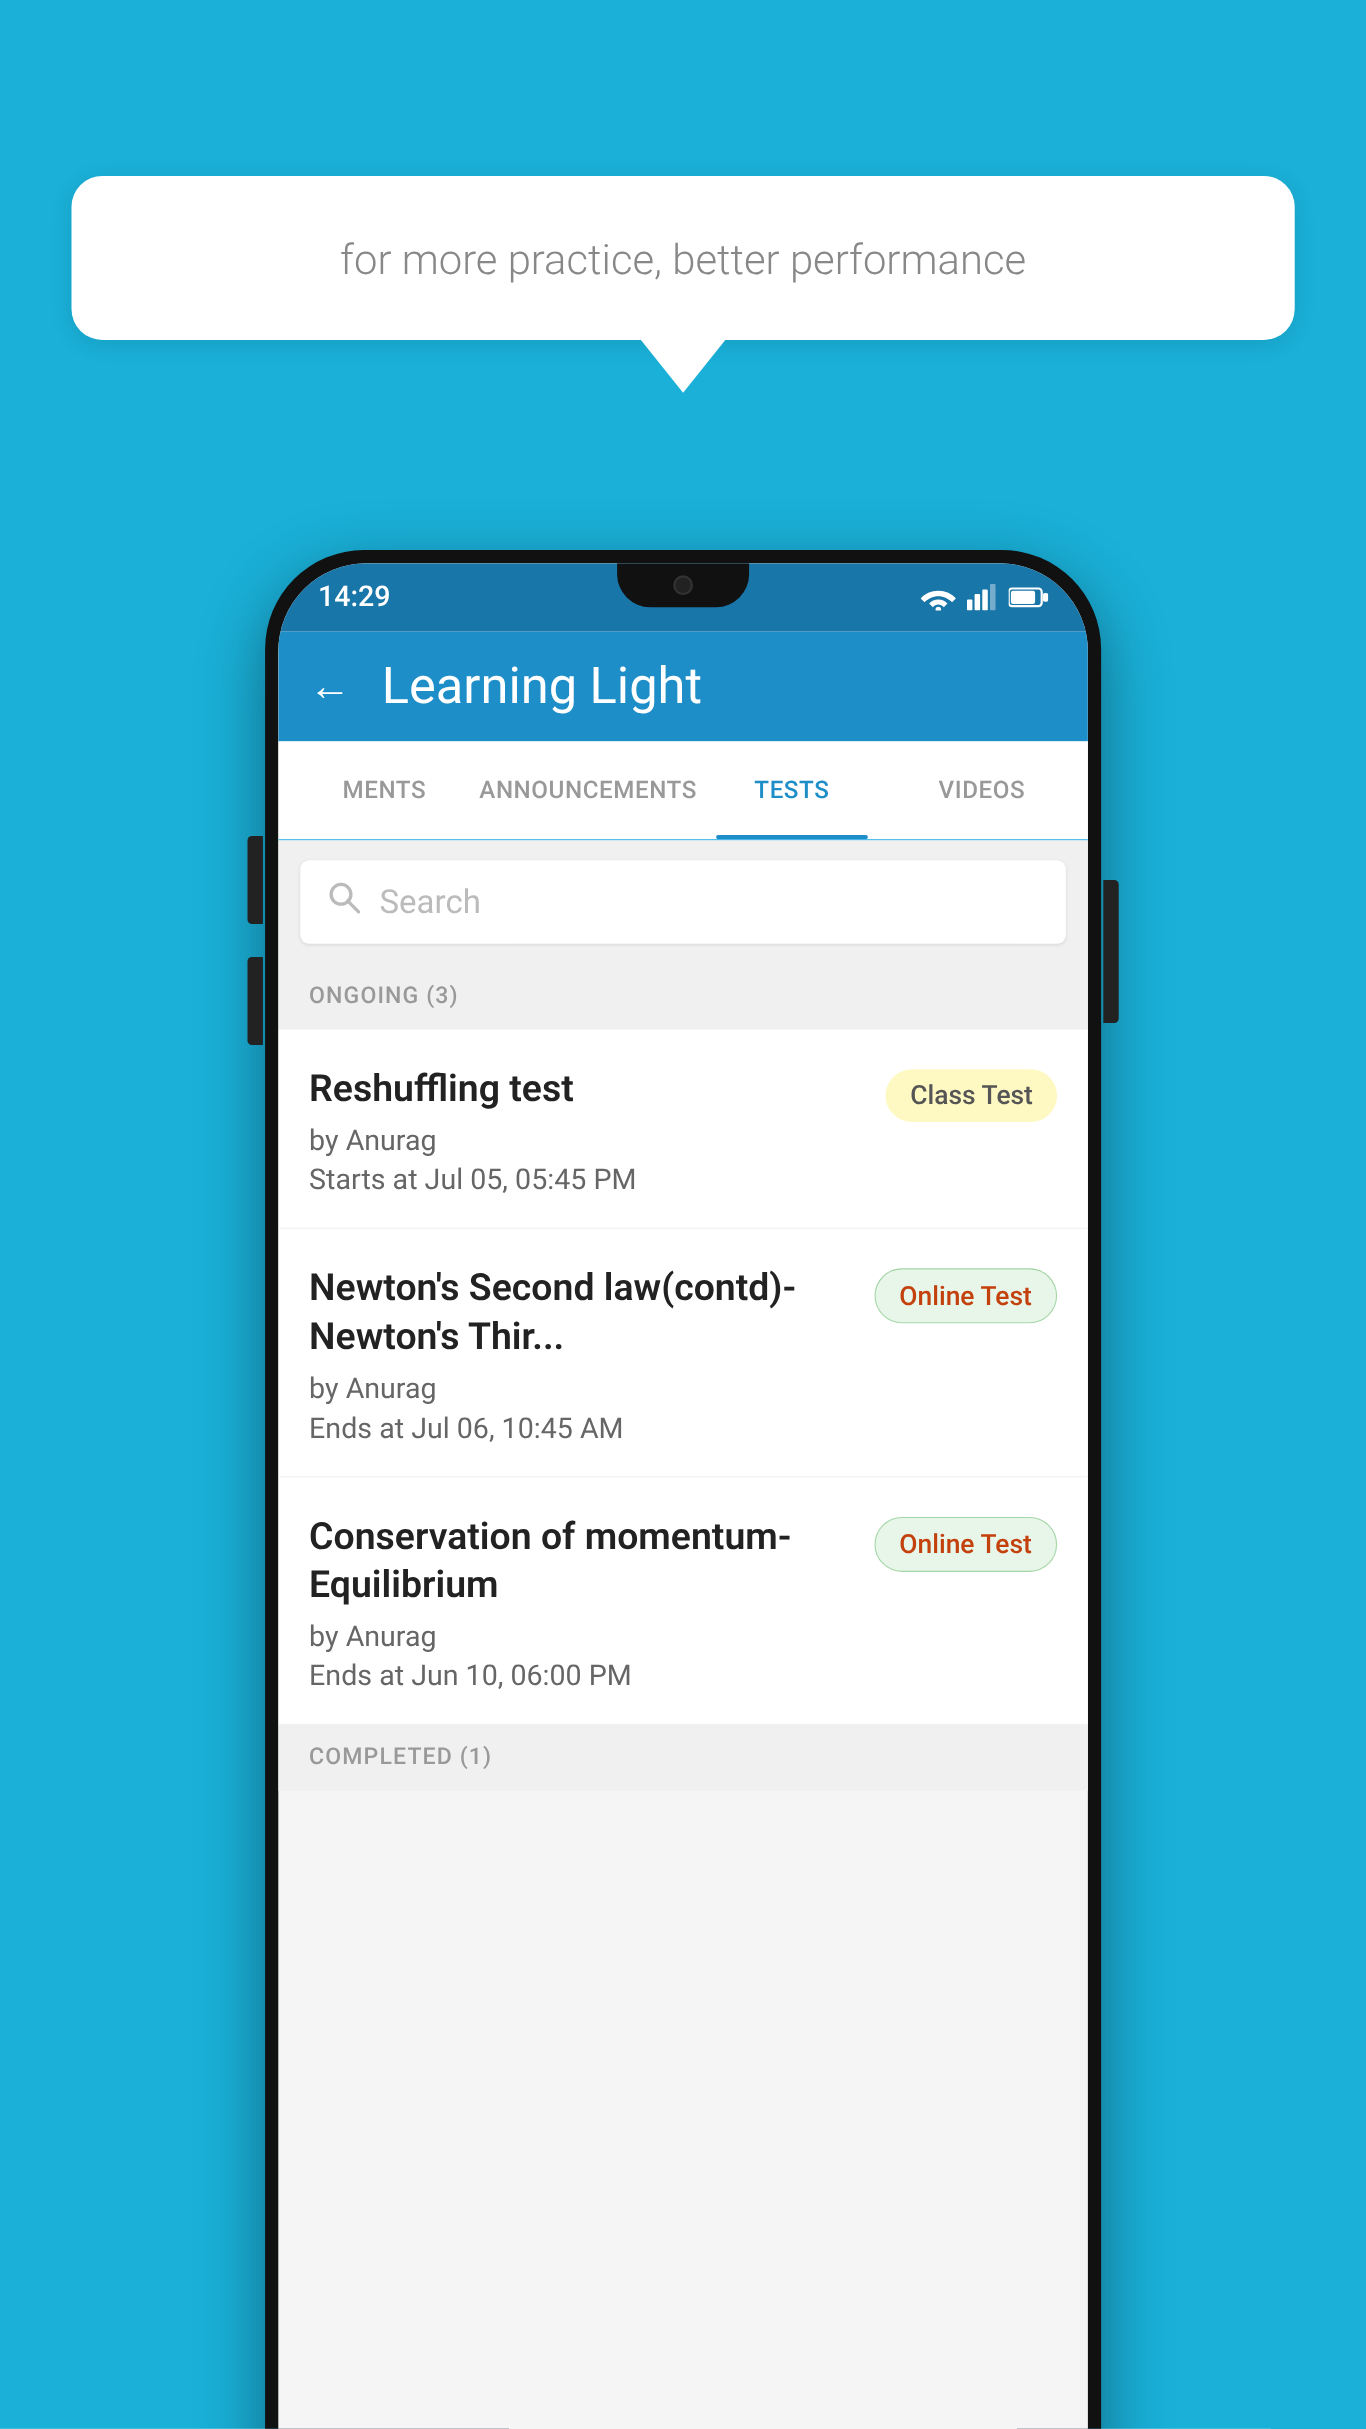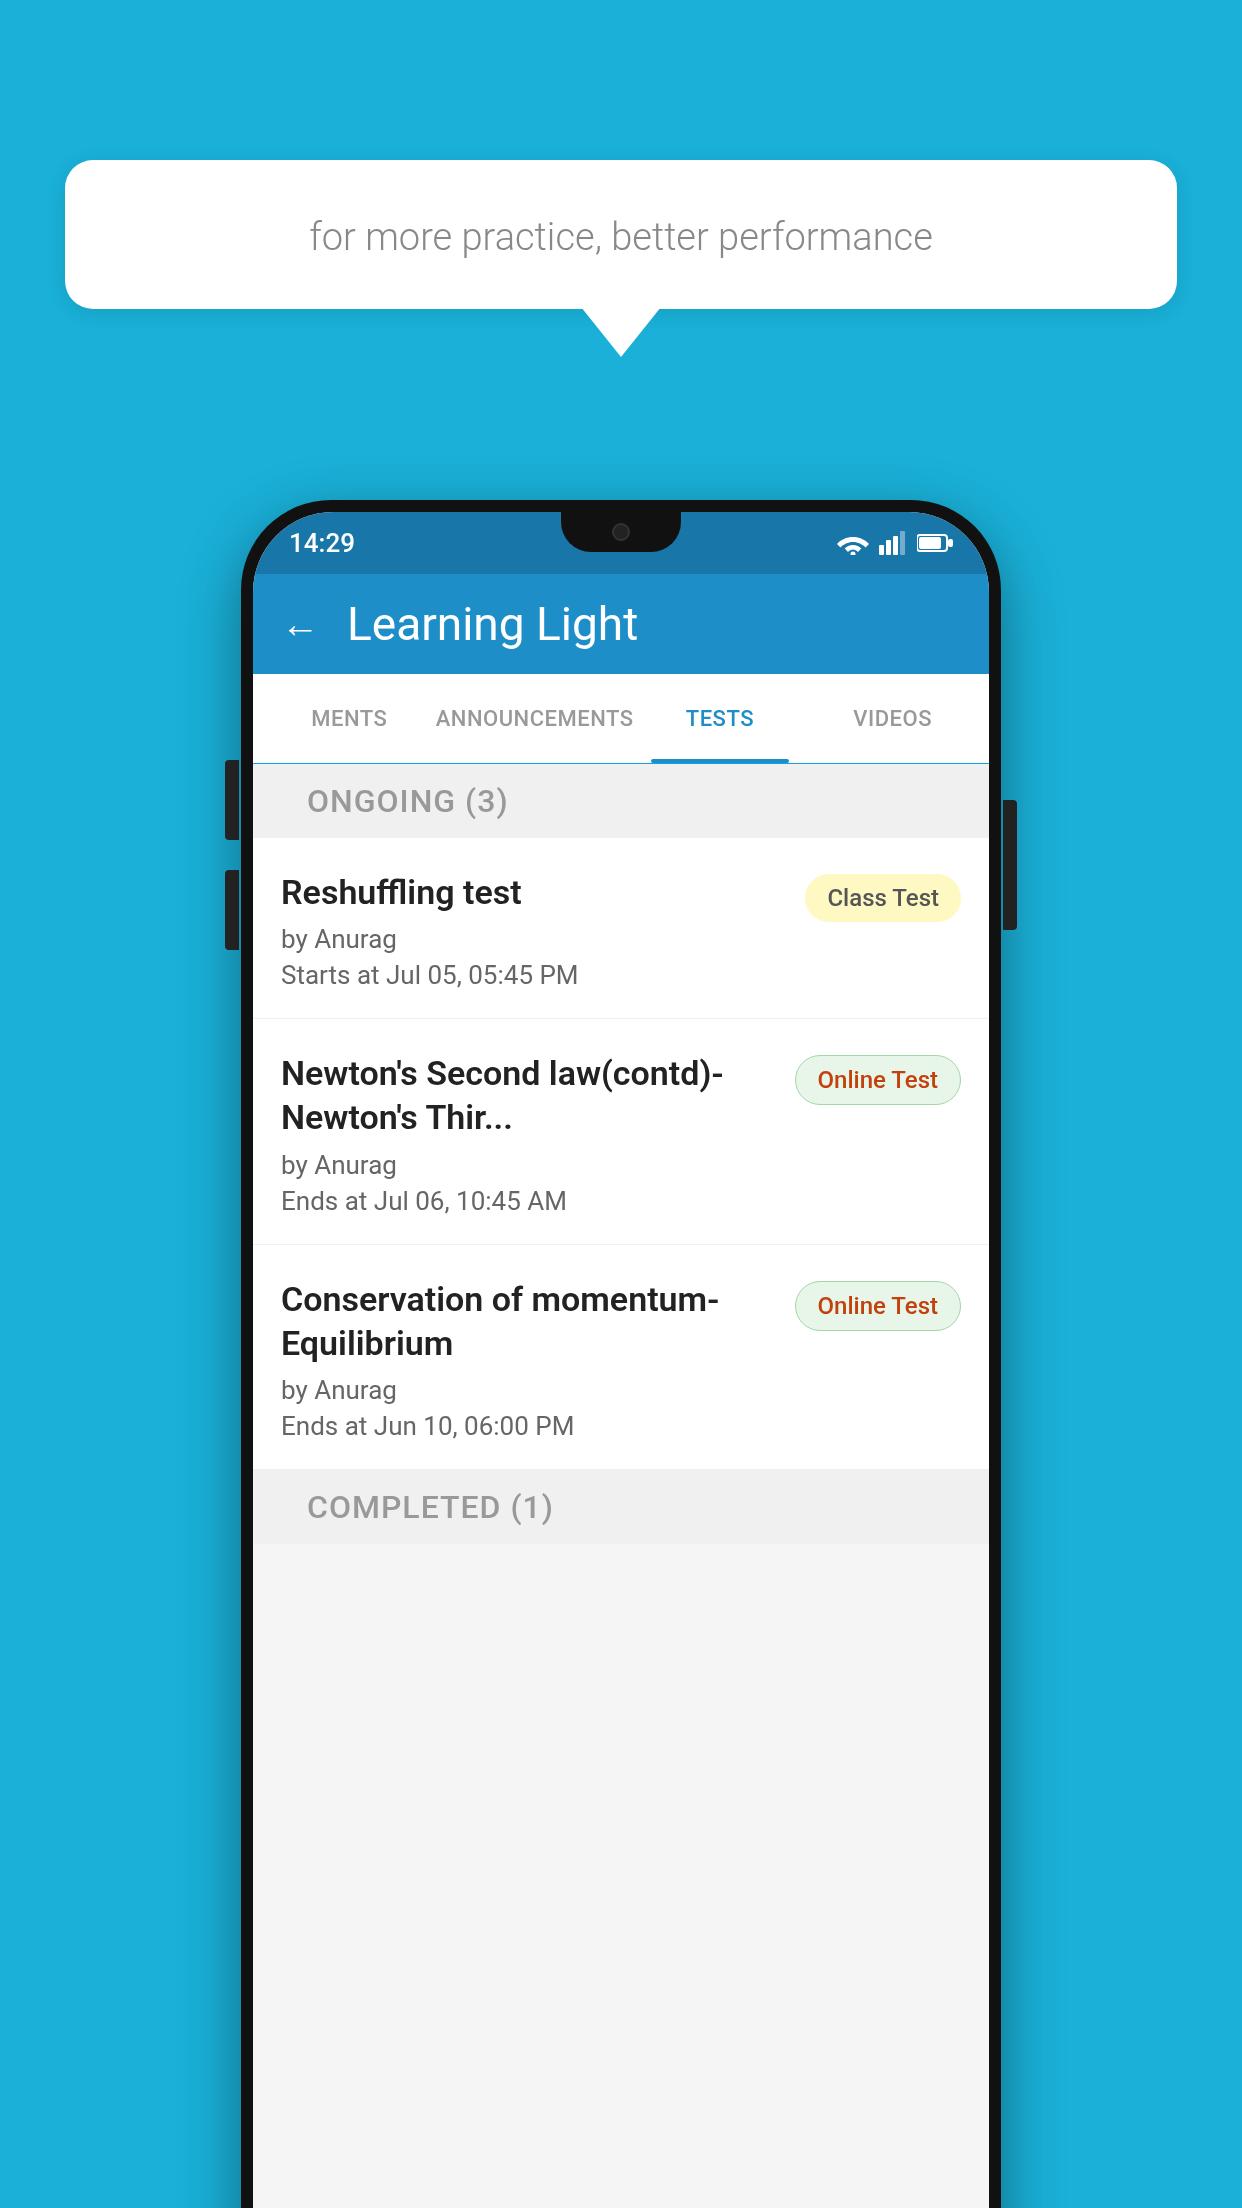--- a/index.html
+++ b/index.html
@@ -210,26 +210,25 @@
       color: #bbb;
     }
 
     
     .section-header {
       background: #f0f0f0;
       padding: 18px 28px;
     }
 
     .section-label {
-      font-size: 32px;
+      font-size: 21px;
       color: #999;
       font-weight: 500;
       letter-spacing: 1px;
       text-transform: uppercase;
-      margin-left: 26px;
     }
 
     
     .test-list {
       background: white;
     }
 
     .test-item {
       padding: 32px 28px 28px;
       border-bottom: 1px solid #f0f0f0;
@@ -373,20 +372,31 @@
         <span>ANNOUNCEMENTS</span>
       </div>
       <div class="tab-item active">
         <span>TESTS</span>
       </div>
       <div class="tab-item">
         <span>VIDEOS</span>
       </div>
     </div>
 
+    <div class="search-container">
+      <div class="search-box">
+        <span class="search-icon-wrap">
+          <svg width="32" height="32" viewBox="0 0 32 32" fill="none">
+            <circle cx="13" cy="13" r="9" stroke="#bbb" stroke-width="3"></circle>
+            <line x1="19" y1="19" x2="29" y2="29" stroke="#bbb" stroke-width="3" stroke-linecap="round"></line>
+          </svg>
+        </span>
+        <span class="search-placeholder">Search</span>
+      </div>
+    </div>
 
     <div class="section-header">
       <span class="section-label">ONGOING (3)</span>
     </div>
 
     <div class="test-list">
 
       <div class="test-item">
         <div class="test-info">
           <div class="test-name">Reshuffling test</div>

